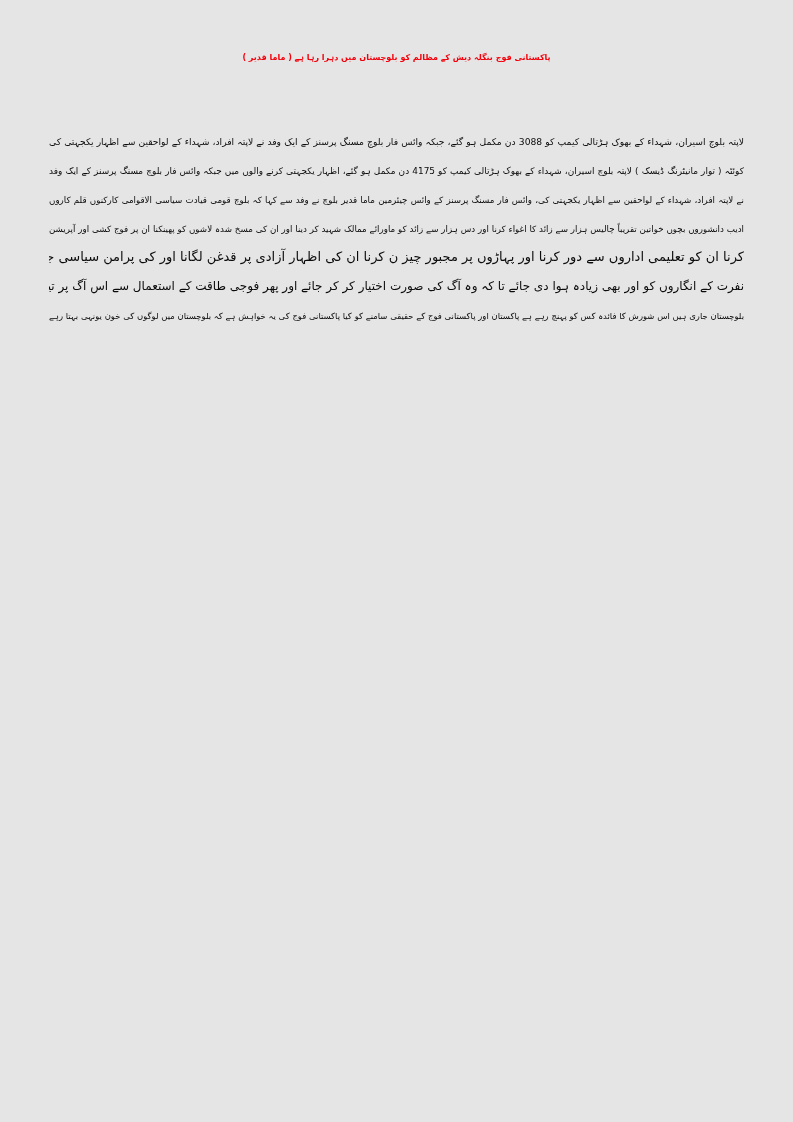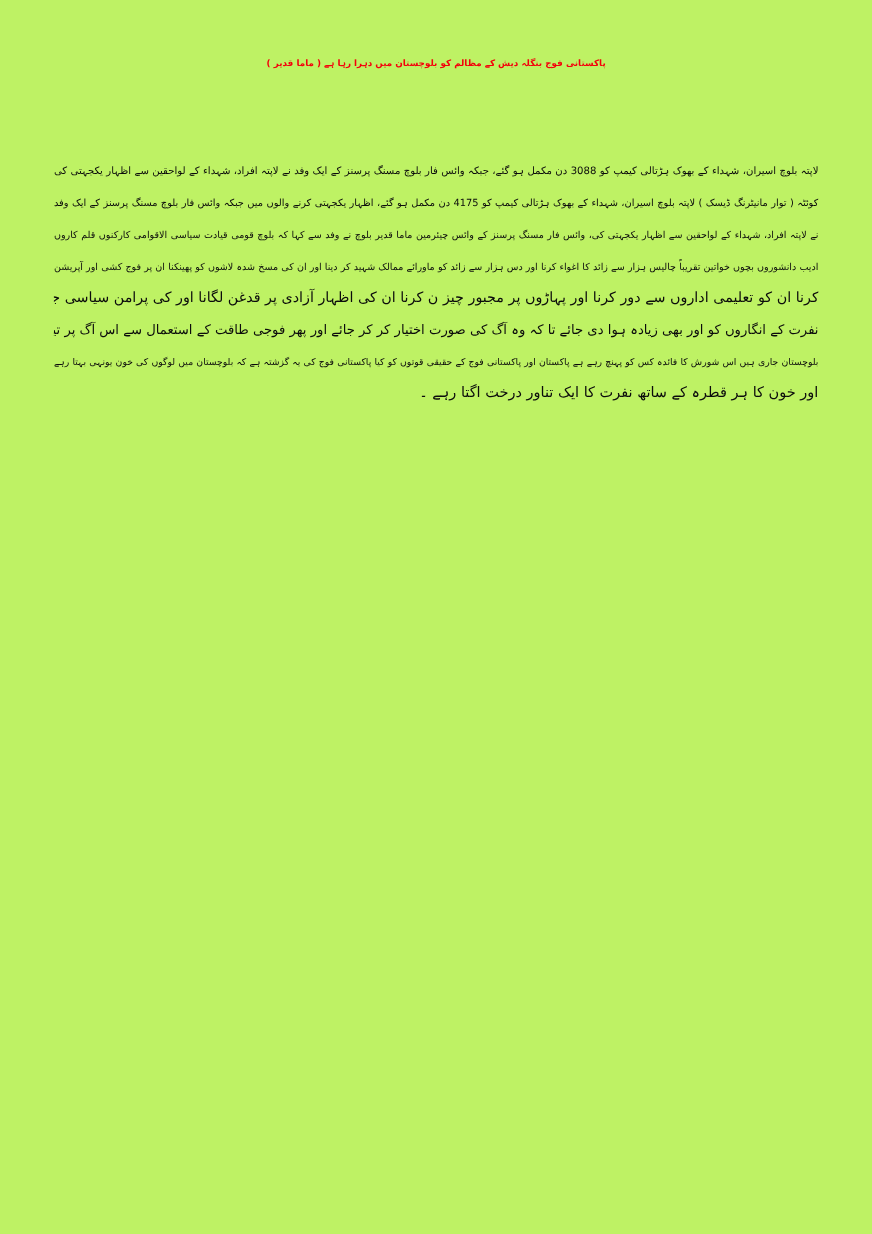--- a/index.html
+++ b/index.html
@@ -35,21 +35,21 @@
     direction: rtl;
     unicode-bidi: isolate;
     font-weight: 700;
     letter-spacing: 0.2px;
     white-space: nowrap;
   }
 
   
   .article {
     position: absolute;
-    top: 140px;
+    top: 126px;
     right: 49px;
     left: 49px;
     direction: rtl;
     unicode-bidi: isolate;
     color: #0b0b0b;
   }
 
   .line {
     font-size: 13.2px;
     line-height: 29px;
@@ -81,28 +81,27 @@
     display: inline;
   }
   .line.last {
     padding-right: 0;
     text-align: center;
   }
 </style>
 </head>
 <body>
 
-<div class="page" style="background: #bef264;">
+<div class="page" style="background: #e5e5e5;">
 
   <div class="headline" style="color: rgb(244, 0, 11); font-size: 8px;">پاکستانی فوج بنگلہ دیش کے مظالم کو بلوچستان میں دہرا رہا ہے ( ماما قدیر )</div>
 
   <div class="article" style="color: rgb(11, 11, 11);">
     <div class="line"><span style="font-size: 9.2px;">لاپتہ بلوچ اسیران، شہداء کے بھوک ہڑتالی کیمپ کو 3088 دن مکمل ہو گئے، جبکہ وائس فار بلوچ مسنگ پرسنز کے ایک وفد نے لاپتہ افراد، شہداء کے لواحقین سے اظہار یکجہتی کی</span></div>
     <div class="line"><span style="font-size: 8.95px;">کوئٹہ ( توار مانیٹرنگ ڈیسک ) لاپتہ بلوچ اسیران، شہداء کے بھوک ہڑتالی کیمپ کو 4175 دن مکمل ہو گئے، اظہار یکجہتی کرنے والوں میں جبکہ وائس فار بلوچ مسنگ پرسنز کے ایک وفد</span></div>
     <div class="line"><span style="font-size: 8.7px;">نے لاپتہ افراد، شہداء کے لواحقین سے اظہار یکجہتی کی، وائس فار مسنگ پرسنز کے وائس چیئرمین ماما قدیر بلوچ نے وفد سے کہا کہ بلوچ قومی قیادت سیاسی الاقوامی کارکنوں قلم کاروں</span></div>
     <div class="line"><span style="font-size: 8.7px;">ادیب دانشوروں بچوں خواتین تقریباً چالیس ہزار سے زائد کا اغواء کرنا اور دس ہزار سے زائد کو ماورائے ممالک شہید کر دینا اور ان کی مسخ شدہ لاشوں کو پھینکنا ان پر فوج کشی اور آپریشن</span></div>
     <div class="line"><span style="font-size: 13px;">کرنا ان کو تعلیمی اداروں سے دور کرنا اور پہاڑوں پر مجبور چیز ن کرنا ان کی اظہار آزادی پر قدغن لگانا اور کی پرامن سیاسی جماعتوں اور تنظیموں پر پابندی عائد کرنا تا کہ پہلے سے موجود</span></div>
     <div class="line"><span style="font-size: 12px;">نفرت کے انگاروں کو اور بھی زیادہ ہوا دی جائے تا کہ وہ آگ کی صورت اختیار کر کر جائے اور پھر فوجی طاقت کے استعمال سے اس آگ پر تیل چھڑ کا جائے اور اگر واقعی یہ ایک</span></div>
-    <div class="line"><span style="font-size: 8.45px;">بلوچستان جاری ہیں اس شورش کا فائدہ کس کو پہنچ رہے ہے پاکستان اور پاکستانی فوج کے حقیقی قوتوں کو کیا پاکستانی فوج کی یہ گزشتہ ہے کہ بلوچستان میں لوگوں کی خون یونہی بہتا رہے</span></div>
-    <div class="line last"><span style="font-size: 13.2px;">اور خون کا ہر قطرہ کے ساتھ نفرت کا ایک تناور درخت اگتا رہے ۔</span></div>
+    <div class="line"><span style="font-size: 8.45px;">بلوچستان جاری ہیں اس شورش کا فائدہ کس کو پہنچ رہے ہے پاکستان اور پاکستانی فوج کے حقیقی سامنے کو کیا پاکستانی فوج کی یہ خواہش ہے کہ بلوچستان میں لوگوں کی خون یونہی بہتا رہے</span></div>
   </div>
 
 </div>
 
 </body></html>

